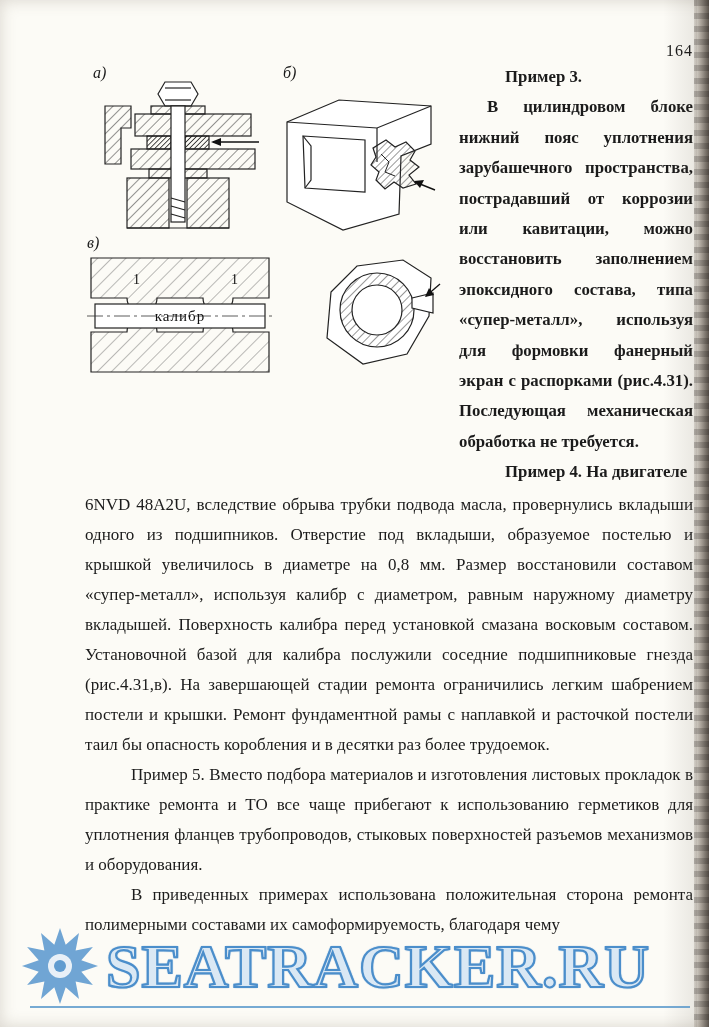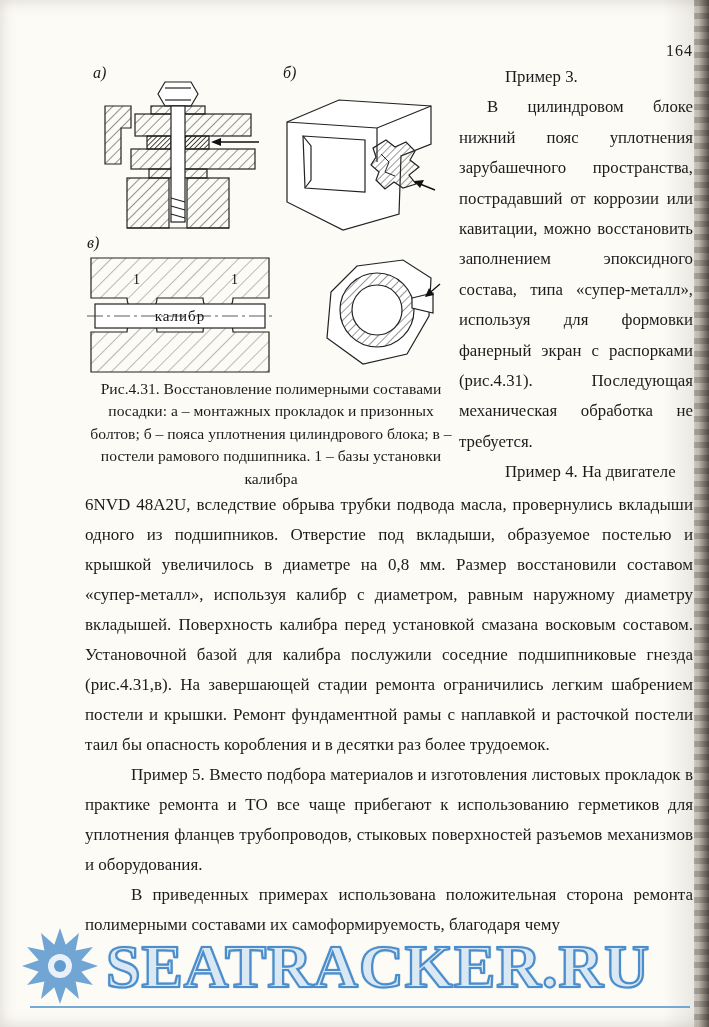--- a/index.html
+++ b/index.html
@@ -4,21 +4,21 @@
 <style>
   html,body{margin:0;padding:0;}
   body{background:#8f8d89;font-family:"Liberation Serif","DejaVu Serif",serif;}
   .page{position:relative;width:709px;height:1027px;background:#fcfbf6;overflow:hidden;color:#1b1b1b;
         box-shadow:inset 0 0 16px rgba(90,78,60,.22);}
   .page-number{position:absolute;left:85px;top:42px;width:608px;text-align:right;font-size:16px;letter-spacing:1px;}
   .figures{position:absolute;left:85px;top:64px;width:362px;height:312px;}
   .figures svg{position:absolute;}
   .fig-part-label{position:absolute;font-size:16px;font-style:italic;}
   .right-col{position:absolute;left:459px;top:62px;width:234px;font-size:16.8px;line-height:30.4px;text-align:justify;}
-  .right-col p{margin:0;}
+  .right-col p{margin:0;font-weight:bold;}
   .ind-lg{text-indent:46px;}
   .ind-sm{text-indent:28px;}
   .caption{position:absolute;left:88px;top:378px;width:366px;text-align:center;font-size:15.6px;line-height:22.4px;}
   .body-text{position:absolute;left:85px;top:490px;width:608px;font-size:17px;line-height:30px;text-align:justify;}
   .body-text p{margin:0;}
   .watermark{position:absolute;left:20px;top:924px;display:flex;align-items:center;z-index:6;opacity:.95;justify-content:flex-end;}
   .wm-icon{margin-right:6px;opacity:.88;flex:0 0 auto;}
   .wm-text{font-size:62px;font-weight:bold;letter-spacing:1px;line-height:84px;white-space:nowrap;
            color:rgba(255,255,255,.8);-webkit-text-stroke:2.2px #4289c9;
            text-shadow:0 0 2px #4289c9,0 0 2px #4289c9;}
@@ -134,21 +134,20 @@
       </g>
     </svg>
   </div>
 
   <div class="right-col">
     <p class="ind-lg">Пример 3.</p>
     <p class="ind-sm">В цилиндровом блоке нижний пояс уплотнения зарубашечного пространства, пострадавший от коррозии или кавитации, можно восстановить заполнением эпоксидного состава, типа «супер-металл», используя для формовки фанерный экран с распорками (рис.4.31). Последующая механическая обработка не требуется.</p>
     <p class="ind-lg">Пример 4. На двигателе</p>
   </div>
 
-  <div class="caption">Рис.4.31. Восстановление полимерными составами посадки: а – монтажных прокладок и призонных болтов; б – пояса уплотнения цилиндрового блока; в – постели рамового подшипника. 1 – базы установки калибра</div>
 
   <div class="body-text">
     <p>6NVD 48A2U, вследствие обрыва трубки подвода масла, провернулись вкладыши одного из подшипников. Отверстие под вкладыши, образуемое постелью и крышкой увеличилось в диаметре на 0,8 мм. Размер восстановили составом «супер-металл», используя калибр с диаметром, равным наружному диаметру вкладышей. Поверхность калибра перед установкой смазана восковым составом. Установочной базой для калибра послужили соседние подшипниковые гнезда (рис.4.31,в). На завершающей стадии ремонта ограничились легким шабрением постели и крышки. Ремонт фундаментной рамы с наплавкой и расточкой постели таил бы опасность коробления и в десятки раз более трудоемок.</p>
     <p class="ind-lg">Пример 5. Вместо подбора материалов и изготовления листовых прокладок в практике ремонта и ТО все чаще прибегают к использованию герметиков для уплотнения фланцев трубопроводов, стыковых поверхностей разъемов механизмов и оборудования.</p>
     <p class="ind-lg">В приведенных примерах использована положительная сторона ремонта полимерными составами их самоформируемость, благодаря чему</p>
   </div>
 
   <div class="watermark">
     <svg class="wm-icon" width="80" height="80" viewBox="0 0 80 80">
       <polygon fill="#4289c9" opacity="0.9" points="78,40 61.3,45.7 72.9,59 55.6,55.6 59,72.9 45.7,61.3 40,78 34.3,61.3 21,72.9 24.4,55.6 7.1,59 18.7,45.7 2,40 18.7,34.3 7.1,21 24.4,24.4 21,7.1 34.3,18.7 40,2 45.7,18.7 59,7.1 55.6,24.4 72.9,21 61.3,34.3"></polygon>

